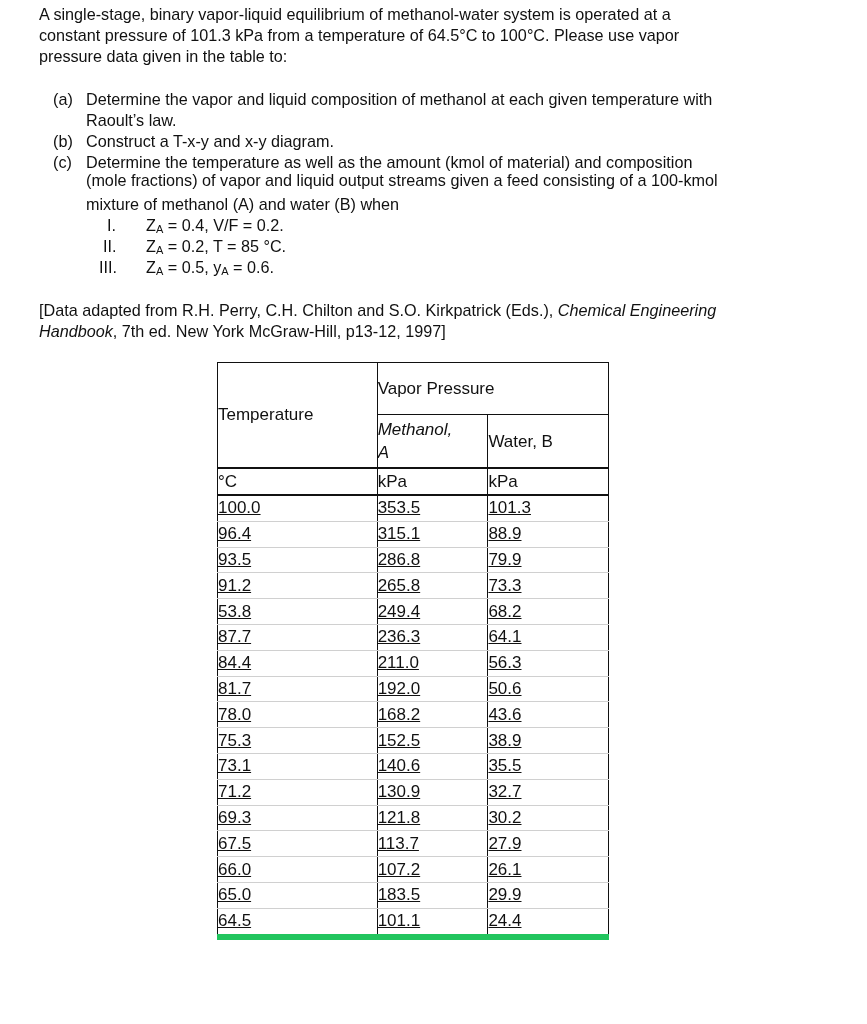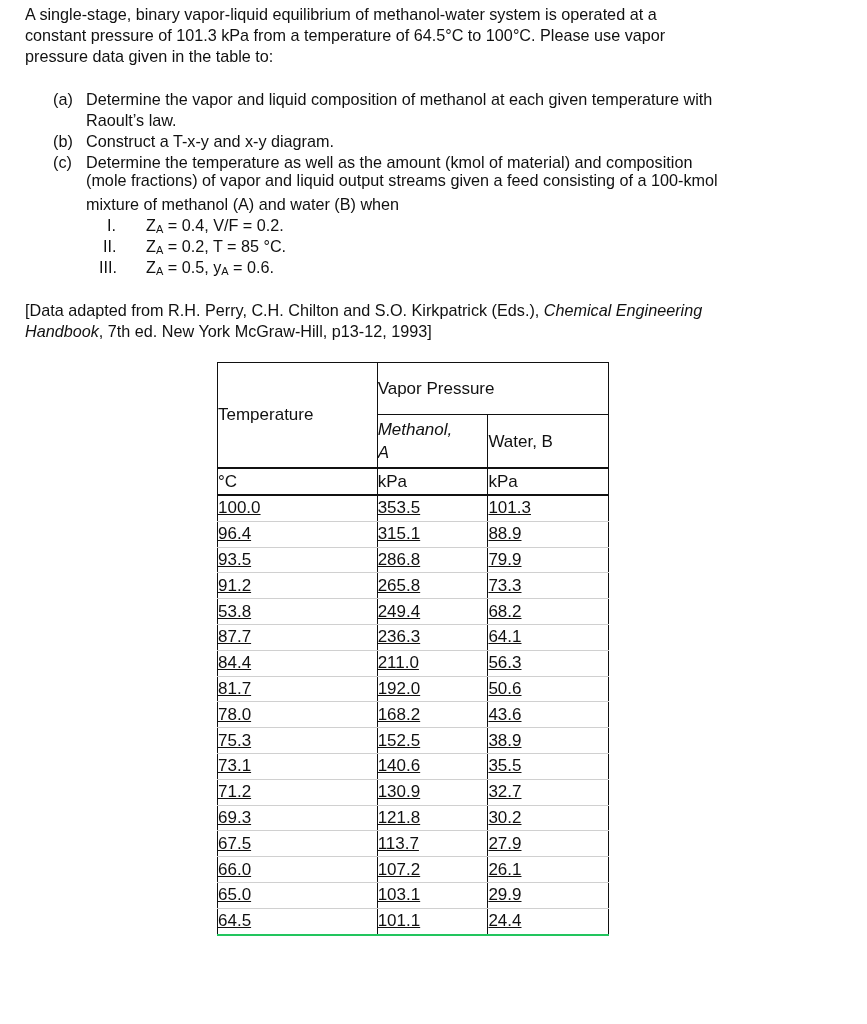--- a/index.html
+++ b/index.html
@@ -1,37 +1,37 @@
 <!DOCTYPE html>
 <html><head>
 <meta charset="utf-8">
 <style>
   html, body { margin: 0; padding: 0; background: #ffffff; }
   body {
     width: 867px; height: 1024px; position: relative; overflow: hidden;
     font-family: "Liberation Sans", sans-serif; color: #111111; font-size: 16.2px;
   }
   .line { position: absolute; white-space: nowrap; line-height: 21px; }
-  .intro { left: 25px; }
+  .intro { left: 39px; }
   .lbl { position: absolute; white-space: nowrap; line-height: 21px; }
   .sub { font-size: 11px; vertical-align: -2px; }
   i { }
   table {
     position: absolute; left: 217px; top: 362px; width: 392px;
     border-collapse: collapse; font-size: 17px; color: #111;
   }
   td, th { font-weight: normal; text-align: left; padding: 0; }
   .c1 { width: 159px; }
   .c2 { width: 110px; font-style: italic; }
   .c3 { width: 120px; }
   .h-top { height: 51px; border: 1.5px solid #111; }
   .h-sub { height: 52px; border: 1.5px solid #111; line-height: 23px; }
   .h-units td { height: 25px; border-left: 1.5px solid #111; border-right: 1.5px solid #111; border-top: 2px solid #111; border-bottom: 2px solid #111; }
   .row td { height: 24.8px; border-left: 1.5px solid #111; border-right: 1.5px solid #111; border-bottom: 1.5px solid #d0d0d0; text-decoration: underline; }
-  .row.last td { border-bottom: 2px solid #22c55e; }
+  .row.last td { border-bottom: 6px solid #22c55e; }
 </style>
 </head>
 <body>
 
 <div>
   <div class="line intro" style="top:4px">A single-stage, binary vapor-liquid equilibrium of methanol-water system is operated at a</div>
   <div class="line intro" style="top:25px">constant pressure of 101.3 kPa from a temperature of 64.5°C to 100°C. Please use vapor</div>
   <div class="line intro" style="top:46px">pressure data given in the table to:</div>
 </div>
 
@@ -63,21 +63,21 @@
     </div>
     <div>
       <span class="lbl" style="left:99px; top:257px">III.</span>
       <span class="lbl" style="left:146px; top:257px"><span>Z</span><span class="sub">A</span><span> = 0.5, </span><span>y</span><span class="sub">A</span><span> = 0.6.</span></span>
     </div>
   </div>
 </div>
 
 <div>
   <div class="line intro" style="top:300px"><span>[Data adapted from R.H. Perry, C.H. Chilton and S.O. Kirkpatrick (Eds.), </span><i>Chemical Engineering</i></div>
-  <div class="line intro" style="top:321px"><i>Handbook</i><span>, 7th ed. New York McGraw-Hill, p13-12, 1993]</span></div>
+  <div class="line intro" style="top:321px"><i>Handbook</i><span>, 7th ed. New York McGraw-Hill, p13-12, 1997]</span></div>
 </div>
 
 <table>
   <tbody>
       <tr>
     <td class="c1 h-top" rowspan="2" style="border:1.5px solid #111">Temperature</td>
     <td class="h-top" colspan="2">Vapor Pressure</td>
   </tr>
   <tr>
     <td class="c2 h-sub"><span>Methanol,</span><br><span>A</span></td>
@@ -158,21 +158,21 @@
         <td>113.7</td>
         <td>27.9</td>
       </tr>
   <tr class="row">
         <td>66.0</td>
         <td>107.2</td>
         <td>26.1</td>
       </tr>
   <tr class="row">
         <td>65.0</td>
-        <td>103.1</td>
+        <td>183.5</td>
         <td>29.9</td>
       </tr>
   <tr class="row last">
         <td>64.5</td>
         <td>101.1</td>
         <td>24.4</td>
       </tr>
 </tbody>
   </table>
 

